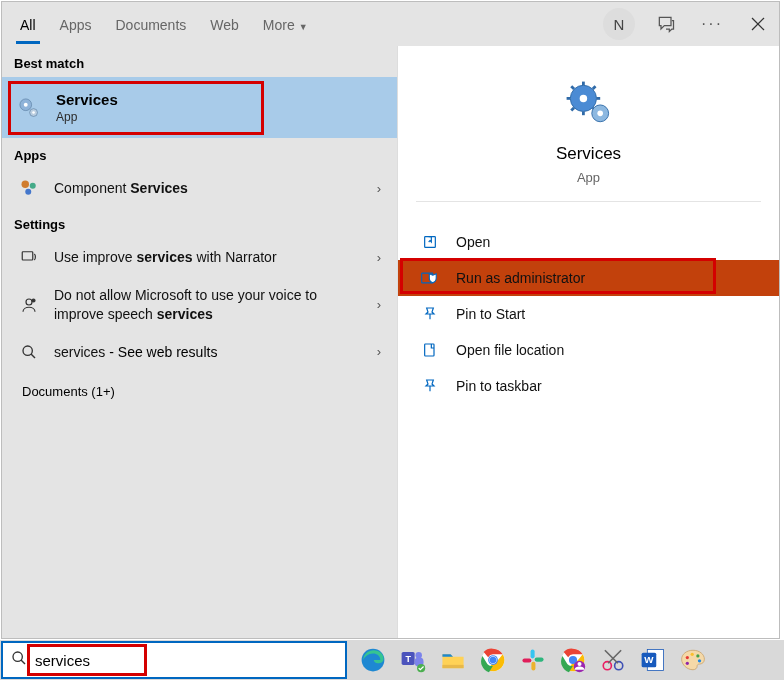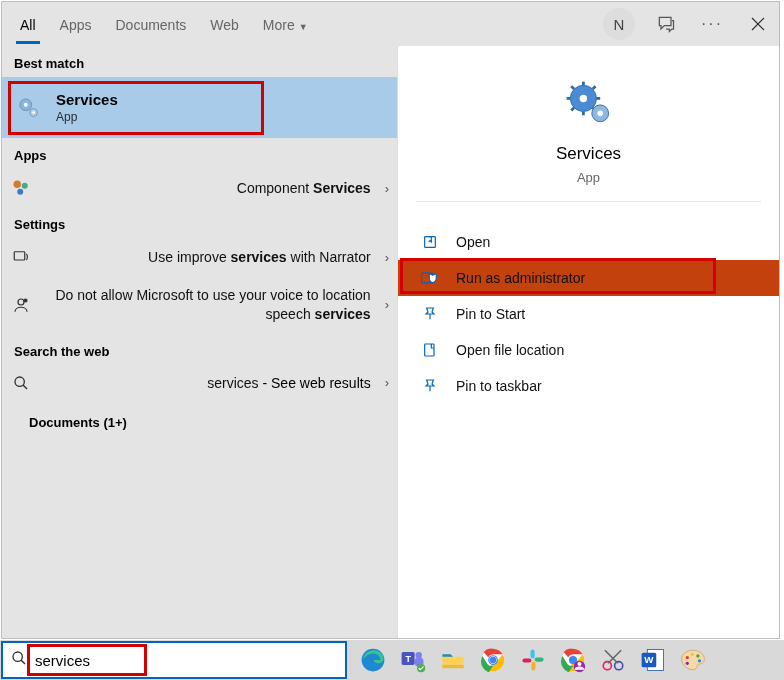--- a/index.html
+++ b/index.html
@@ -15,38 +15,38 @@
   .icon-btn { width:30px; height:30px; display:flex; align-items:center; justify-content:center; color:#555; cursor:pointer; }
   .body { display:flex; height: calc(100% - 44px); }
   .left { width: 395px; overflow:hidden; }
   .right { flex:1; background:#fff; border-left:1px solid #ddd; }
   .sec-lbl { font-size:13px; font-weight:600; padding:10px 12px 6px; color:#000; }
   .best { background:#a8cbe9; padding:14px 10px 14px 14px; display:flex; align-items:center; gap:14px; position:relative; }
   .best .ico { width:26px; height:26px; display:flex; align-items:center; justify-content:center; }
   .best .ttl { font-size:15px; font-weight:600; }
   .best .sub { font-size:12px; color:#2c2c2c; margin-top:2px; }
   .hl-red { position:absolute; border:3px solid #d40000; pointer-events:none; }
-  .row { display:flex; align-items:center; padding:10px 8px; gap:14px; cursor:pointer; position:relative;text-align:right; }
+  .row { display:flex; align-items:center; padding:10px 16px; gap:14px; cursor:pointer; position:relative; }
   .row .ico { width:22px; display:flex; justify-content:center; color:#444; }
   .row .txt { flex:1; font-size:14px; color:#111; }
   .row .chev { color:#555; font-size:13px; }
   .rhead { text-align:center; padding:28px 0 16px; }
   .rlogo { width:60px; height:60px; margin:0 auto 10px; display:flex; align-items:center; justify-content:center; }
   .rtitle { font-size:17px; }
   .rsub { font-size:13px; color:#666; margin-top:6px; }
   .ractions { margin-top:22px; }
   .ract { display:flex; align-items:center; gap:16px; padding:10px 22px; font-size:14px; color:#111; cursor:pointer; position:relative; }
   .ract .ai { width:20px; display:flex; justify-content:center; color:#0067c0; }
   .ract.hl2 { background:#c2410c; }
   .taskbar { position:absolute; left:0; bottom:0; width:784px; height:40px; background:#d9d9d9; display:flex; align-items:center; }
   .searchbox { width:346px; height:38px; margin:1px 0 1px 1px; background:#fff; border:2px solid #0067c0; display:flex; align-items:center; padding:0 8px; gap:6px; position:relative; }
   .searchbox input { border:0; outline:0; font-size:15px; flex:1; background:transparent; }
   .tbicons { display:flex; align-items:center; gap:8px; padding-left:10px; }
   .tbi { width:32px; height:32px; border-radius:4px; display:flex; align-items:center; justify-content:center; font-size:18px; }
-  .docs { font-size:13px; font-weight:700; padding:14px 27px 6px; }
+  .docs { font-size:13px; font-weight:400; padding:14px 20px 6px; }
 </style>
 </head>
 <body>
 
 <div class="panel">
   <div class="tabs">
     <div class="tab active">All</div>
     <div class="tab">Apps</div>
     <div class="tab">Documents</div>
     <div class="tab">Web</div>
@@ -113,25 +113,24 @@
         <div class="chev">›</div>
       </div>
       <div class="row">
         <div class="ico">
           <svg width="18" height="18" viewBox="0 0 24 24" fill="none" stroke="#333" stroke-width="1.6">
               <circle cx="12" cy="8" r="4"></circle>
               <path d="M4 21c0-4 4-6 8-6s8 2 8 6"></path>
               <circle cx="18" cy="6" r="2" fill="#333"></circle>
             </svg>
         </div>
-        <div class="txt" style="line-height:1.35;"><span>Do not allow Microsoft to use your voice to location speech </span><b>services</b></div>
+        <div class="txt" style="line-height:1.35;"><span>Do not allow Microsoft to use your voice to improve speech </span><b>services</b></div>
         <div class="chev">›</div>
       </div>
 
-      <div class="sec-lbl">Search the web</div>
       <div class="row">
         <div class="ico">
           <svg width="16" height="16" viewBox="0 0 24 24" fill="none" stroke="#333" stroke-width="2">
               <circle cx="10" cy="10" r="7"></circle>
               <line x1="15" y1="15" x2="21" y2="21"></line>
             </svg>
         </div>
         <div class="txt"><span>services</span><span style="color:#000000;"> - See web results</span></div>
         <div class="chev">›</div>
       </div>

